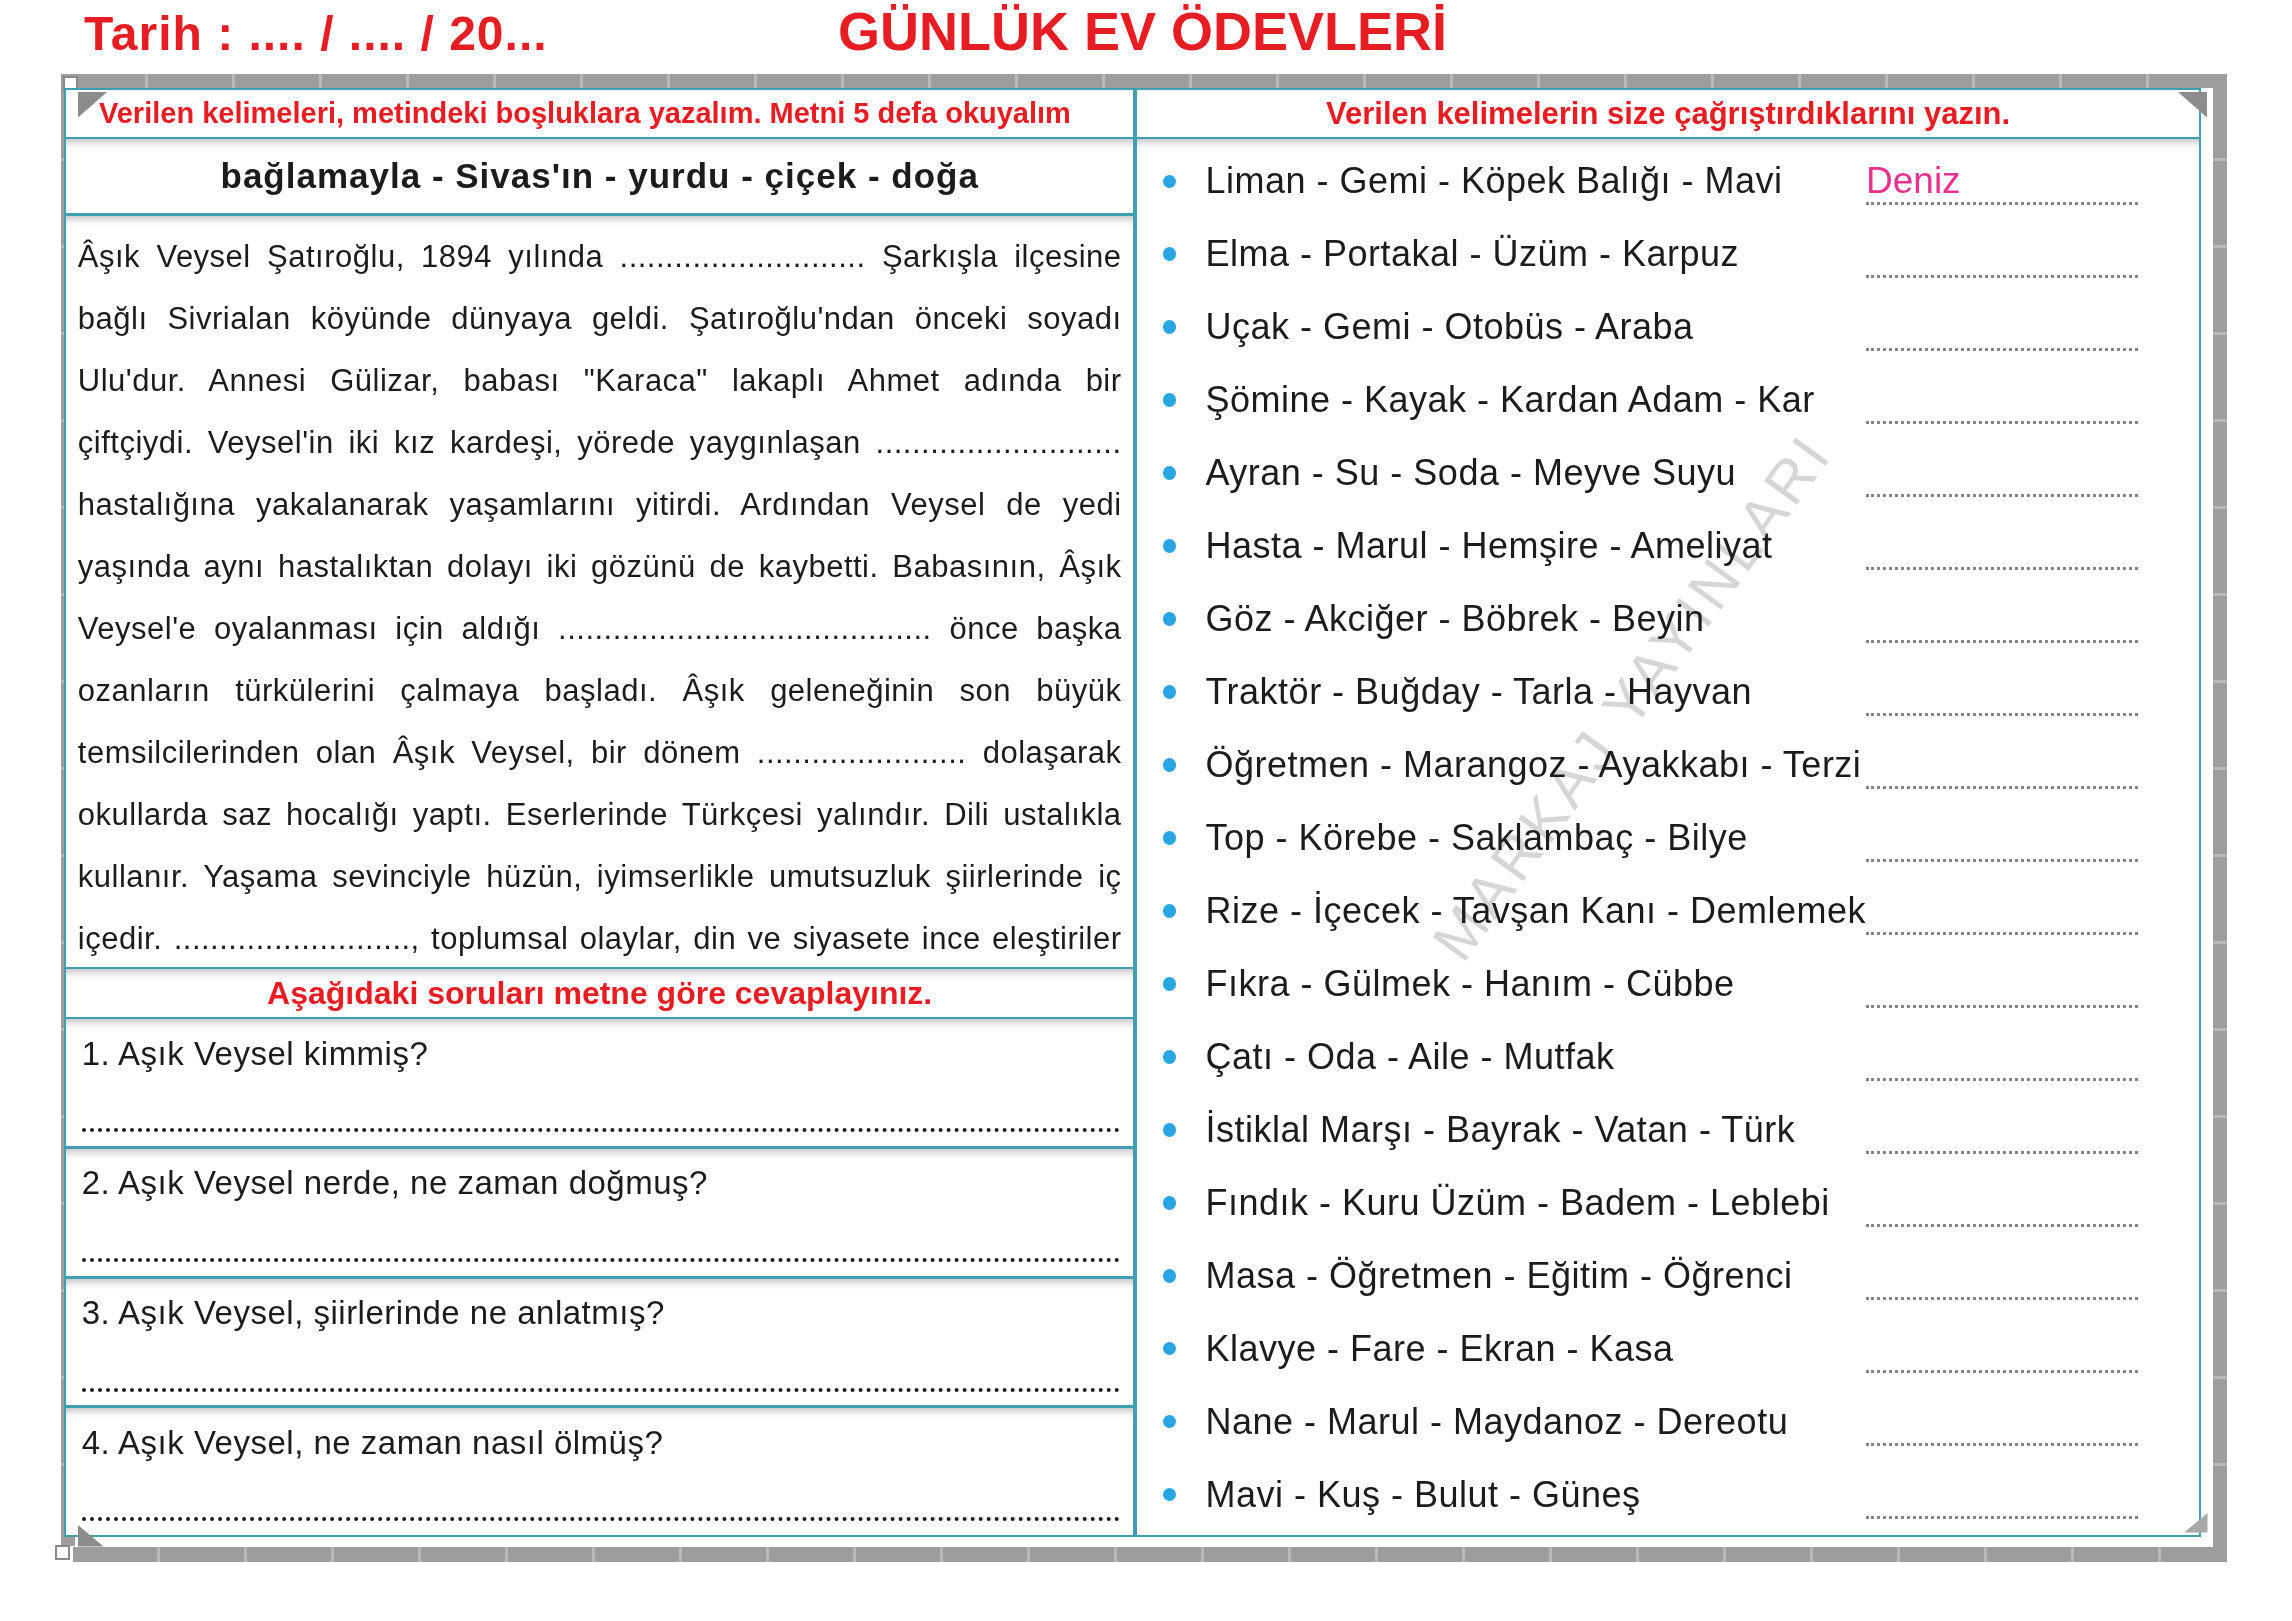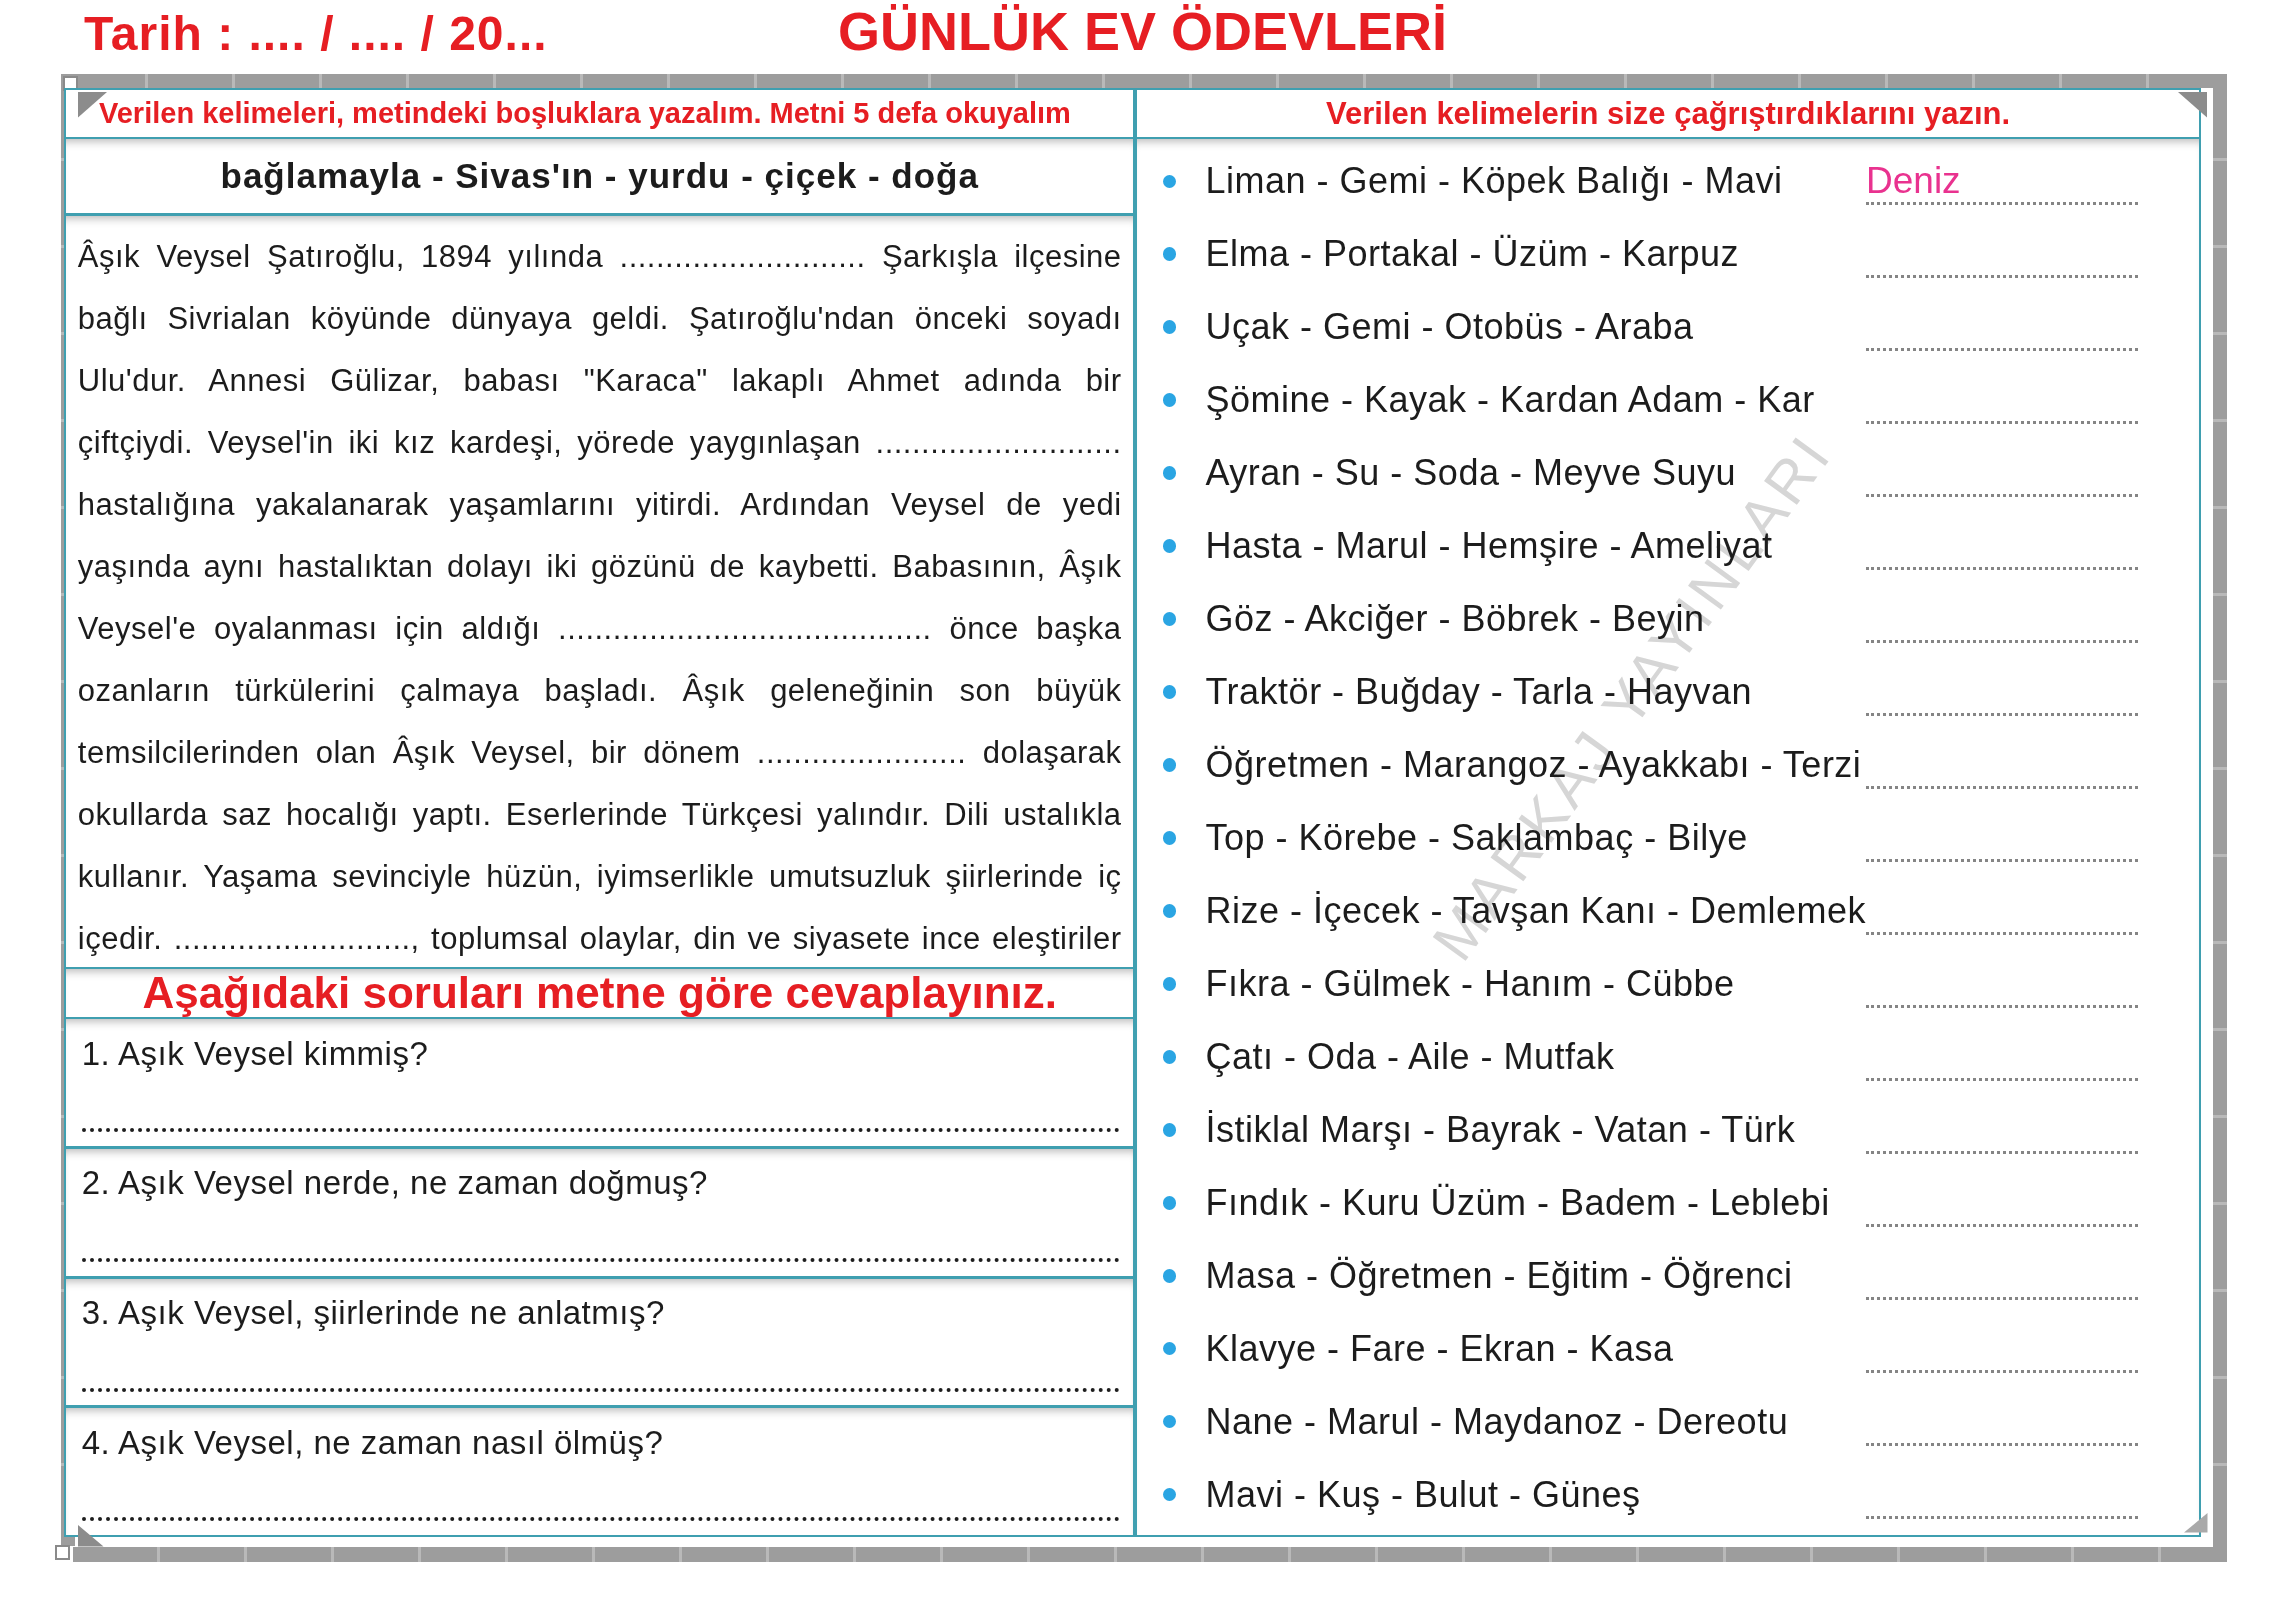--- a/index.html
+++ b/index.html
@@ -54,21 +54,21 @@
   .shadow-top{box-shadow:inset 0 8.8px 9.8px -6.9px rgba(0,0,0,.30)}
 
   .lc-header{height:49px;border-bottom:2.9px solid var(--teal);display:flex;align-items:center;
              padding-left:33px;color:var(--accent-red);font-size:29px;font-weight:600;white-space:nowrap}
   .wordbank{height:77px;border-bottom:3.9px solid var(--teal);display:flex;align-items:center;
             justify-content:center;font-size:35px;font-weight:700;letter-spacing:1px}
   .passage{height:753px;border-bottom:2.9px solid var(--teal);padding:9.8px 11.8px 0 11.8px;
            font-size:31px;line-height:62px;text-align:justify;overflow:hidden;letter-spacing:0.5px}
   .passage-inner{position:relative;z-index:2}
   .instr{height:50px;border-bottom:2.9px solid var(--teal);display:flex;align-items:center;
-         justify-content:center;color:var(--accent-red);font-size:44px;font-weight:600}
+         justify-content:center;color:var(--accent-red);font-size:32px;font-weight:600}
   .q-list{flex:1;display:flex;flex-direction:column}
   .q-cell{flex:1;position:relative}
   .q-cell + .q-cell{border-top:3.9px solid var(--teal);box-shadow:inset 0 8.8px 9.8px -6.9px rgba(0,0,0,.30)}
   .q-text{position:relative;z-index:2;padding:15.7px 0 0 15.7px;font-size:33px;letter-spacing:0.5px}
   .q-line{position:absolute;z-index:2;left:15.7px;right:13.7px;bottom:13.7px;
           border-bottom:4.9px dotted #1e1e1e}
 
   .rc-header{height:49px;border-bottom:2.9px solid var(--teal);display:flex;align-items:center;
              justify-content:center;color:var(--accent-red);font-size:31px;font-weight:600}
   .r-list{flex:1;display:flex;flex-direction:column;padding:5.9px 0 3.9px 0}

